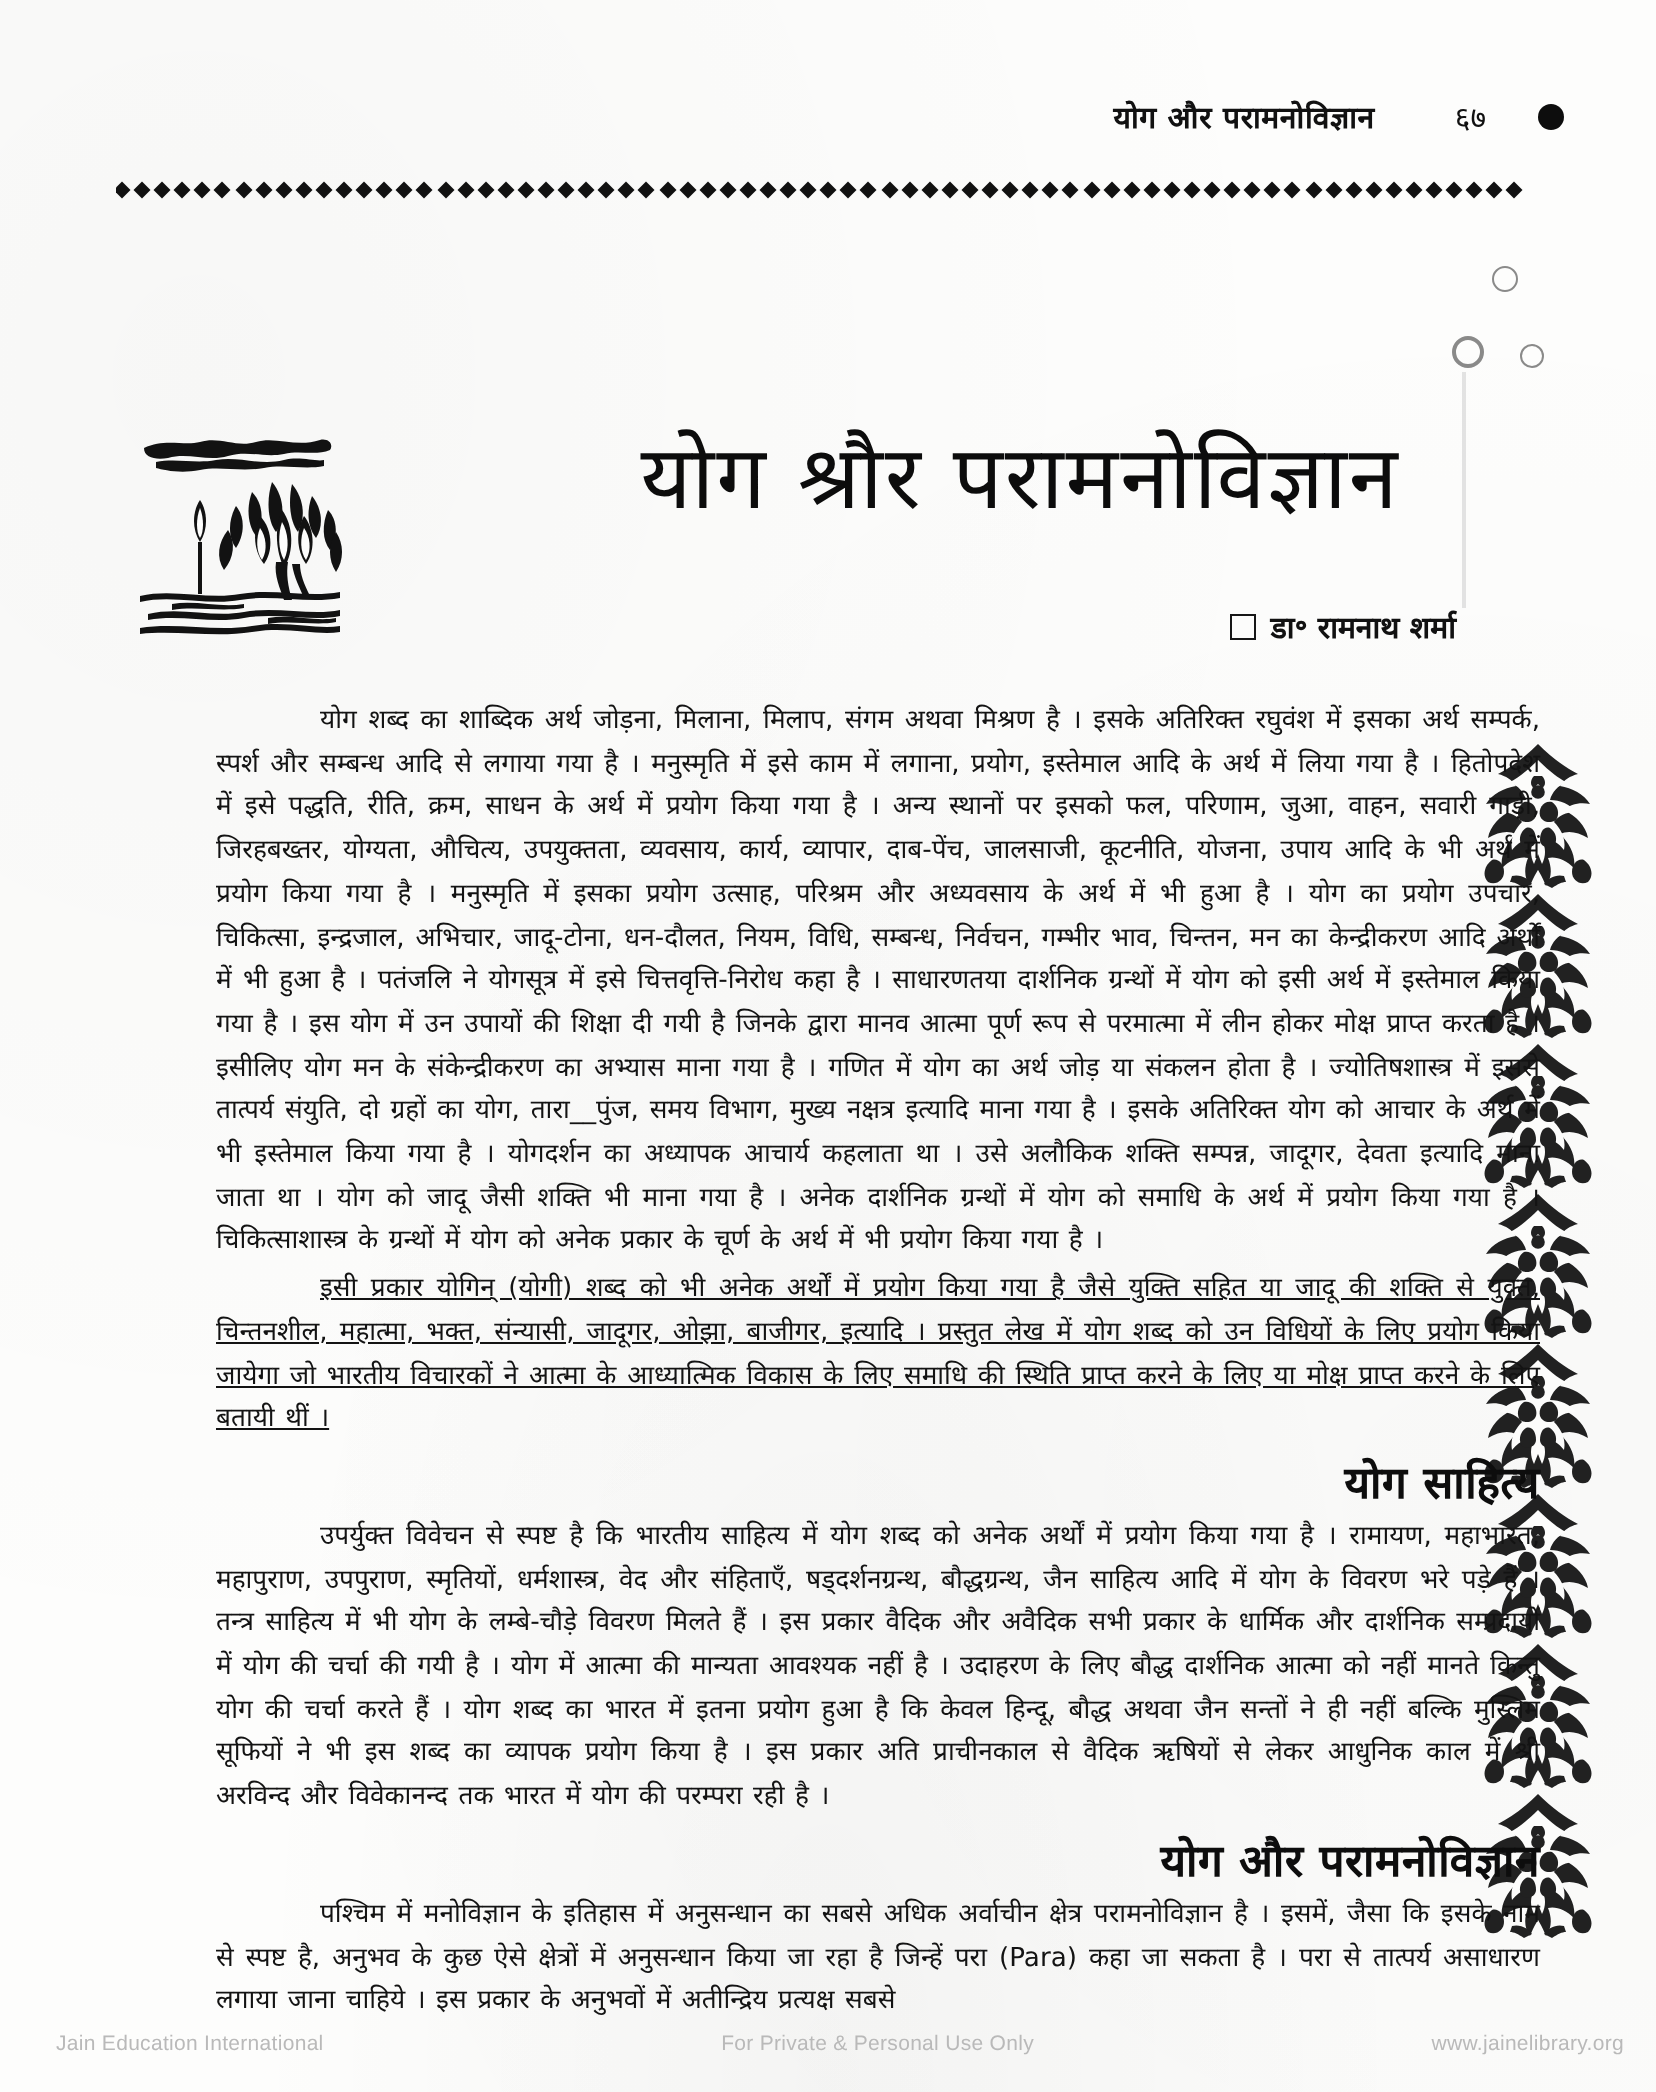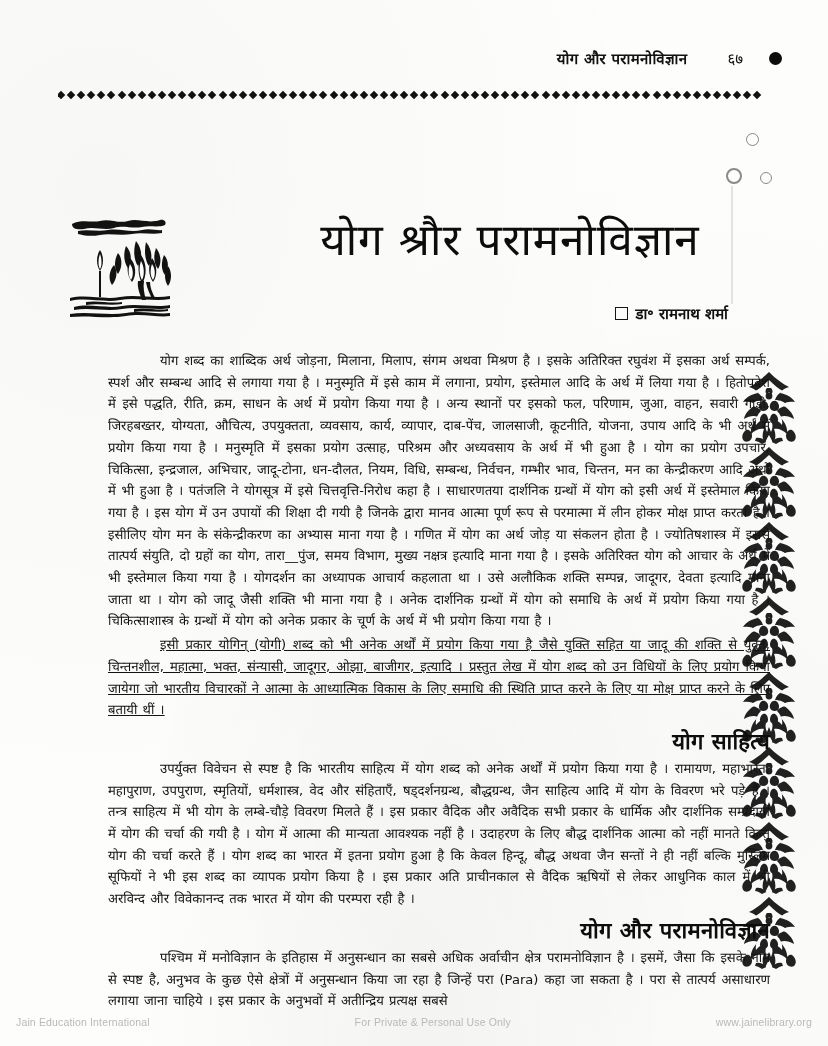--- a/index.html
+++ b/index.html
@@ -194,21 +194,21 @@
   .faint-line {
     position: absolute;
     background: #d7d7d7;
     opacity: 0.7;
   }
 
   
   .footer {
     position: absolute;
     bottom: 18px;
-    left: 16px;
+    left: 28px;
     right: 16px;
     display: flex;
     justify-content: space-between;
     align-items: center;
     font-family: "Liberation Sans", sans-serif;
     font-size: 10.5px;
     color: #b9b9b9;
     letter-spacing: 0.15px;
   }
   .footer span { white-space: nowrap; }

